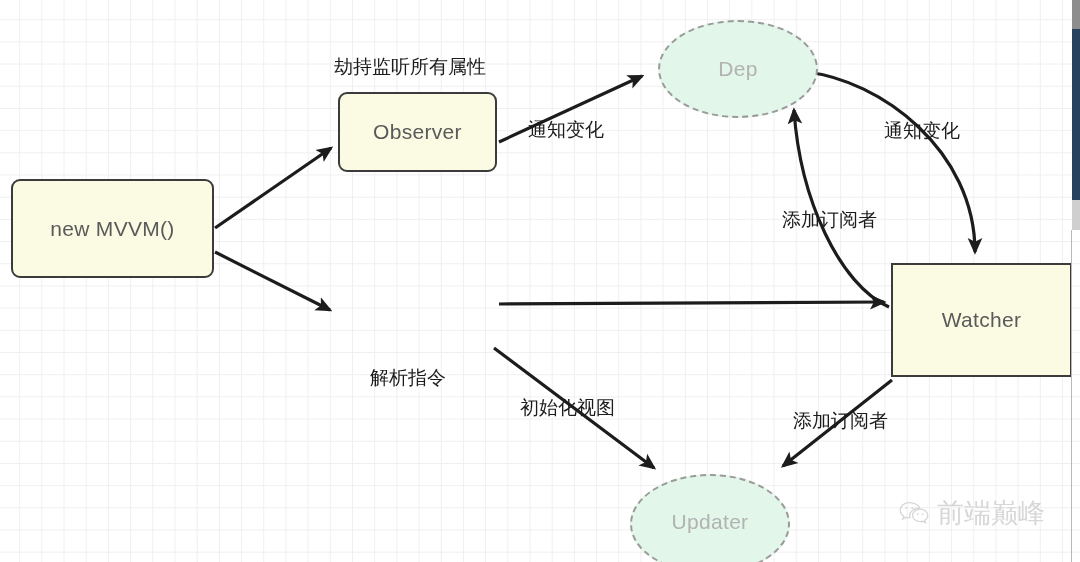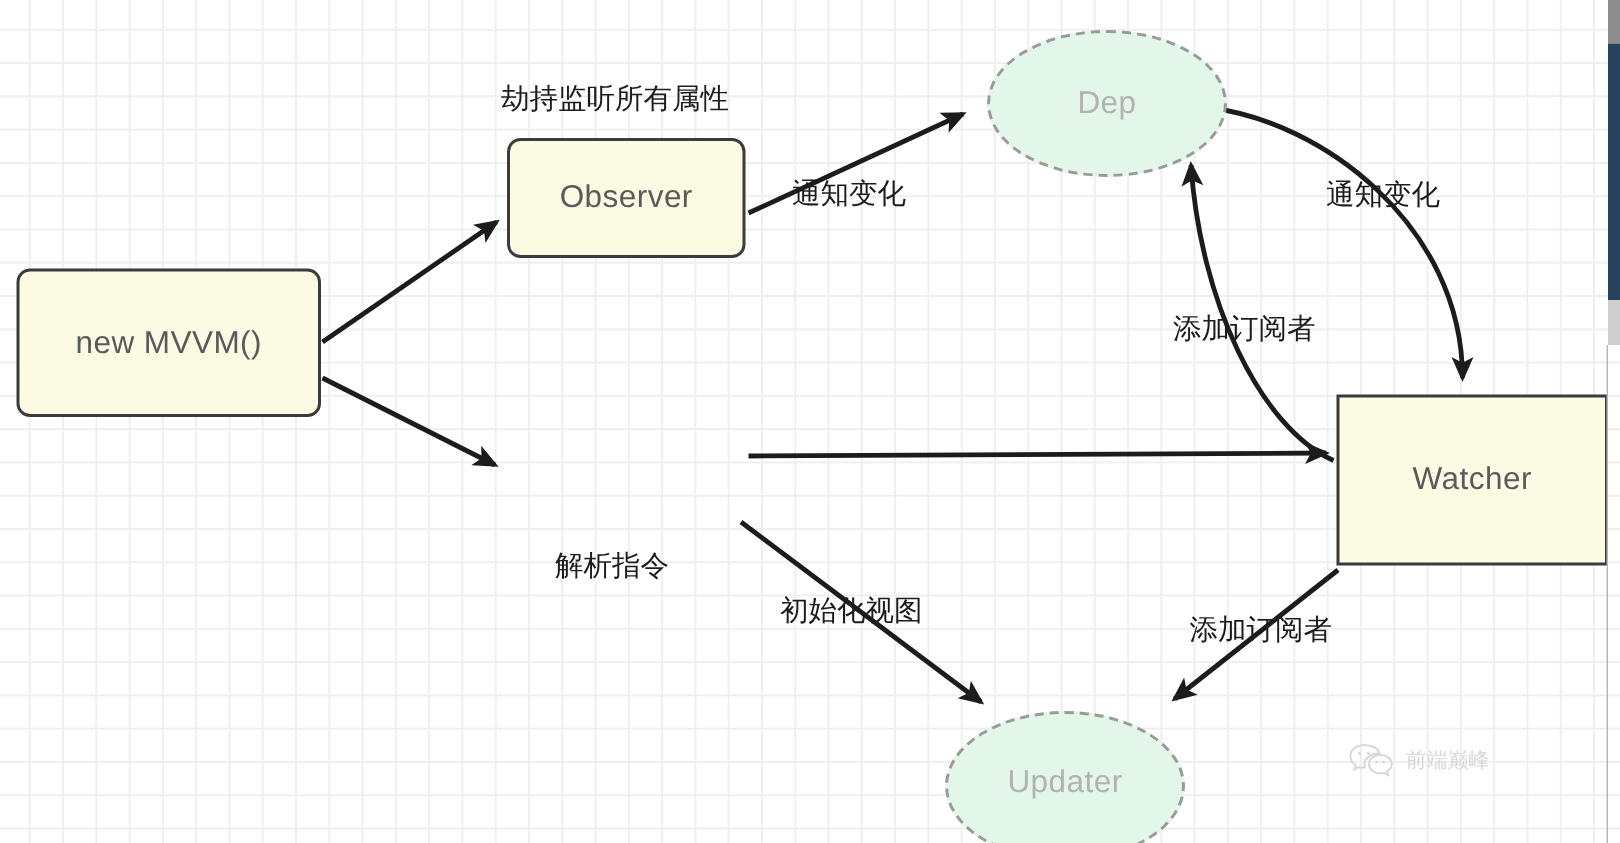--- a/index.html
+++ b/index.html
@@ -62,21 +62,21 @@
     line-height: 1;
     white-space: nowrap;
     font-family: Liberation Serif, serif;
   }
   .watermark {
     position: absolute;
     display: flex;
     align-items: center;
     gap: 8px;
     color: #d7d7d7;
-    font-size: 14px;
+    font-size: 27px;
     font-family: "DejaVu Sans", "Liberation Sans", sans-serif;
     white-space: nowrap;
   }
   .watermark svg { display: block; }
   .right-strip {
     position: absolute;
     box-sizing: border-box;
   }
   #strip-dark { background: #26425f; }
   #strip-gray { background: #8d8d8d; }

